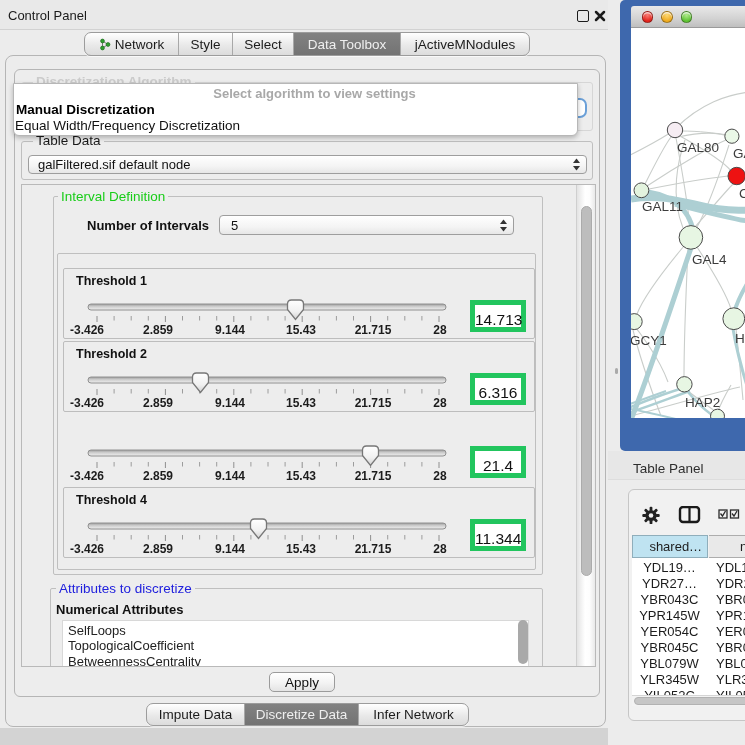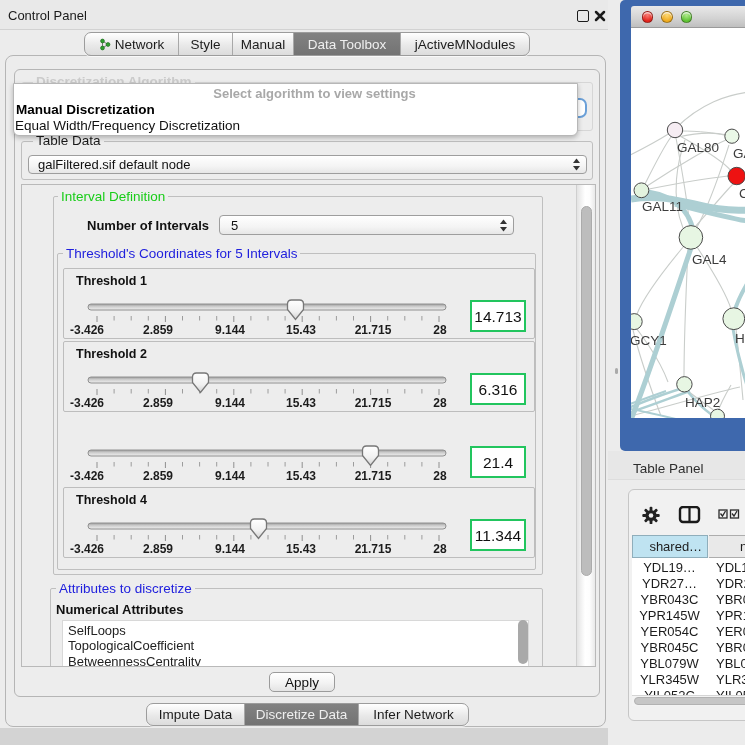--- a/index.html
+++ b/index.html
@@ -6,21 +6,21 @@
 body{font-family:"Liberation Sans",sans-serif;background:#ececec;}
 .abs{position:absolute;}
 #root{position:absolute;left:0;top:0;width:745px;height:745px;overflow:hidden;}
 .gbl{background:#ededed;padding:0 3px;font-size:13.5px;line-height:13.5px;}
 .seg{display:flex;border:1px solid #9c9c9c;border-radius:7px;overflow:hidden;
  background:linear-gradient(#ffffff,#e9e9e9 55%,#dcdcdc);box-shadow:0 1px 0 rgba(255,255,255,.7);}
 .seg .tb{display:flex;align-items:center;justify-content:center;font-size:13.5px;color:#1c1c1c;border-left:1px solid #a8a8a8;}
 .seg .tb:first-child{border-left:none;}
 .seg .sel{background:#7b7b7b;background:linear-gradient(#828282,#737373);color:#efefef;}
 .combo{border:1px solid #9e9e9e;border-radius:4px;background:linear-gradient(#ffffff,#f4f4f4 60%,#e7e7e7);box-shadow:inset 0 1px 0 #fff;}
-.vbox{border:2px solid #22c55e;background:#fff;font-size:15.5px;color:#111;text-align:center;}
+.vbox{border:5px solid #22c55e;background:#fff;font-size:15.5px;color:#111;text-align:center;}
 .ticklab{position:absolute;font-size:12px;font-weight:bold;color:#1c1c1c;transform:translateX(-50%);white-space:nowrap;}
 .thbox{position:absolute;border:1px solid #bdbdbd;border-radius:2px;left:41px;width:472px;height:71px;}
 .thtitle{position:absolute;left:12px;top:5px;font-size:12.5px;font-weight:bold;color:#111;}
 </style></head><body>
 <div id="root">
 
 <div class="abs" style="left:0;top:0;width:608px;height:728px;background:#ececec;"></div>
 <div class="abs" style="left:0;top:0;width:608px;height:30px;background:#e9e9e9;border-bottom:1px solid #d2d2d2;"></div>
 <div class="abs" style="left:8px;top:8px;font-size:13px;color:#1a1a1a;">Control Panel</div>
 <div class="abs" style="left:577px;top:10px;width:12px;height:12px;border:1.6px solid #1c1c1c;border-radius:2px;"></div>
@@ -30,21 +30,21 @@
 <div class="abs" style="left:5px;top:55px;width:601px;height:672px;border:1px solid #b5b5b5;border-radius:8px;background:#ececec;"></div>
 <div class="abs" style="left:14px;top:69px;width:586px;height:628px;border:1px solid #b5b5b5;border-radius:6px;background:#ededed;"></div>
 <div class="seg abs" style="left:84px;top:32px;height:24px;">
       <div class="tb" style="width:93px;"><svg width="12" height="15" viewBox="0 0 12 15" style="margin-right:4px;">
           <path d="M3.5,4 L9,7.5 M3.5,11 L9,7.5 M3.5,4 L3.5,11" stroke="#777" stroke-width="1" fill="none"></path>
           <circle cx="3.5" cy="4" r="1.9" fill="#2f9e2f" stroke="#1c6e1c" stroke-width="0.7"></circle>
           <circle cx="3.5" cy="11" r="1.9" fill="#2f9e2f" stroke="#1c6e1c" stroke-width="0.7"></circle>
           <circle cx="9" cy="7.5" r="1.9" fill="#2f9e2f" stroke="#1c6e1c" stroke-width="0.7"></circle>
         </svg>Network</div>
       <div class="tb" style="width:54px;">Style</div>
-      <div class="tb" style="width:61px;">Manual</div>
+      <div class="tb" style="width:61px;">Select</div>
       <div class="tb sel" style="width:107px;">Data Toolbox</div>
       <div class="tb" style="width:129px;">jActiveMNodules</div>
     </div>
 <div class="abs" style="left:21px;top:82px;width:572px;height:49px;border:1px solid #d6d6d6;border-radius:3px;"></div>
 <div class="abs gbl" style="left:33px;top:75px;color:#cbcbcb;font-weight:bold;">Discretization Algorithm</div>
 <div class="abs" style="left:560px;top:98px;width:27px;height:20px;border:2.5px solid #6ba0d8;border-radius:7px;background:#fff;"></div>
 <div class="abs" style="left:21px;top:141px;width:572px;height:39px;border:1px solid #bfbfbf;border-radius:3px;"></div>
 <div class="abs gbl" style="left:33px;top:134px;color:#1a1a1a;">Table Data</div>
 <div class="combo abs" style="left:28px;top:155px;width:559px;height:19px;"></div>
 <div class="abs" style="left:38px;top:157px;font-size:13px;color:#111;">galFiltered.sif default node</div>
@@ -59,21 +59,20 @@
 <div class="abs" style="left:31px;top:11px;width:490px;height:379px;border:1px solid #bfbfbf;border-radius:2px;"></div>
 <div class="abs gbl" style="left:36px;top:5px;color:#19cd19;">Interval Definition</div>
 <div class="abs" style="left:65px;top:33px;font-size:13px;font-weight:bold;color:#111;">Number of Intervals</div>
 <div class="combo abs" style="left:197px;top:30px;width:295px;height:20px;"></div>
 <div class="abs" style="left:209px;top:33px;font-size:13px;color:#111;">5</div>
 <svg class="abs" style="left:477px;top:34px;" width="9" height="13">
         <path d="M4.5,0.5 L8,5 L1,5 Z" fill="#333"></path>
         <path d="M4.5,12.5 L8,8 L1,8 Z" fill="#333"></path>
       </svg>
 <div class="abs" style="left:35px;top:68px;width:479px;height:317px;border:1px solid #bfbfbf;border-radius:2px;"></div>
-<div class="abs gbl" style="left:41px;top:62px;color:#2121dd;">Threshold's Coordinates for 5 Intervals</div>
 <div class="thbox" style="top:83px;">
         <div class="thtitle">Threshold 1</div>
       </div>
 <svg class="abs" style="left:64px;top:111px;" width="364" height="26">
 <defs>
           <linearGradient id="thg" x1="0" y1="0" x2="0" y2="1">
             <stop offset="0" stop-color="#ffffff"></stop>
             <stop offset="0.6" stop-color="#f0f0f0"></stop>
             <stop offset="1" stop-color="#d2d2d2"></stop>
           </linearGradient>

